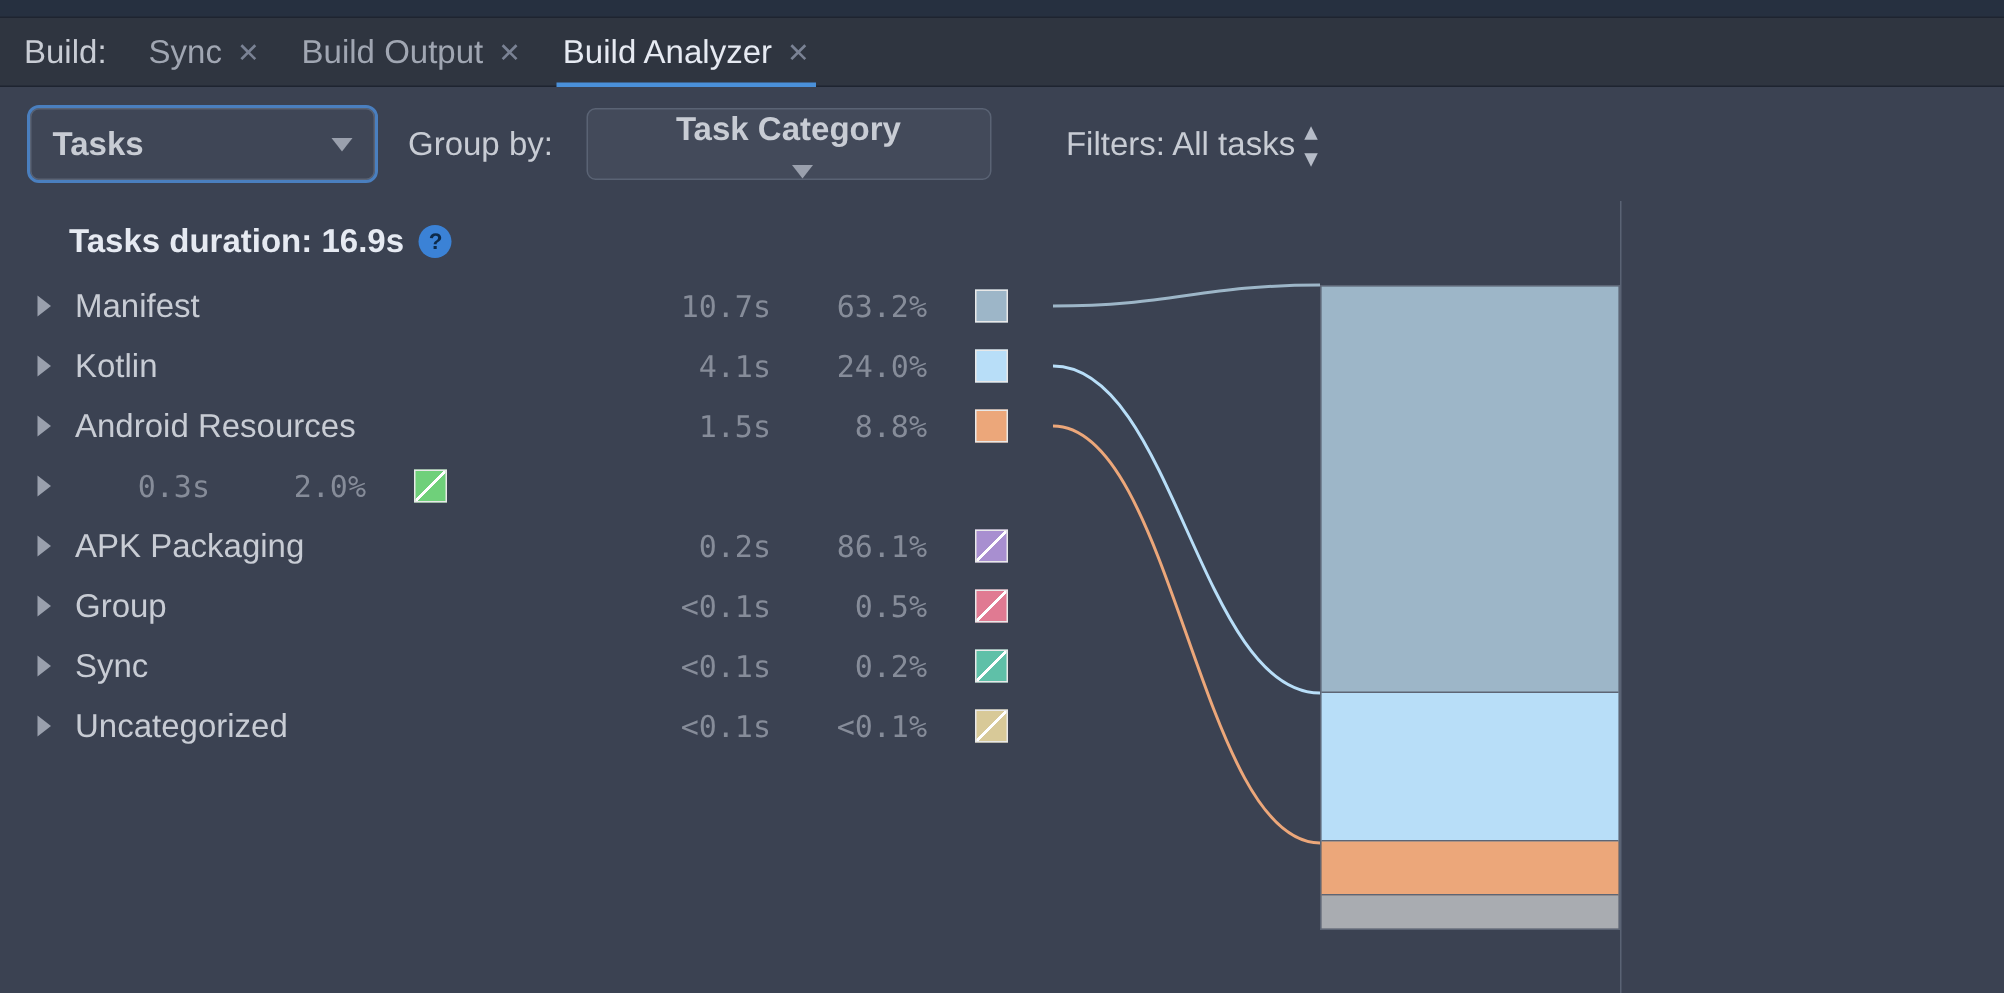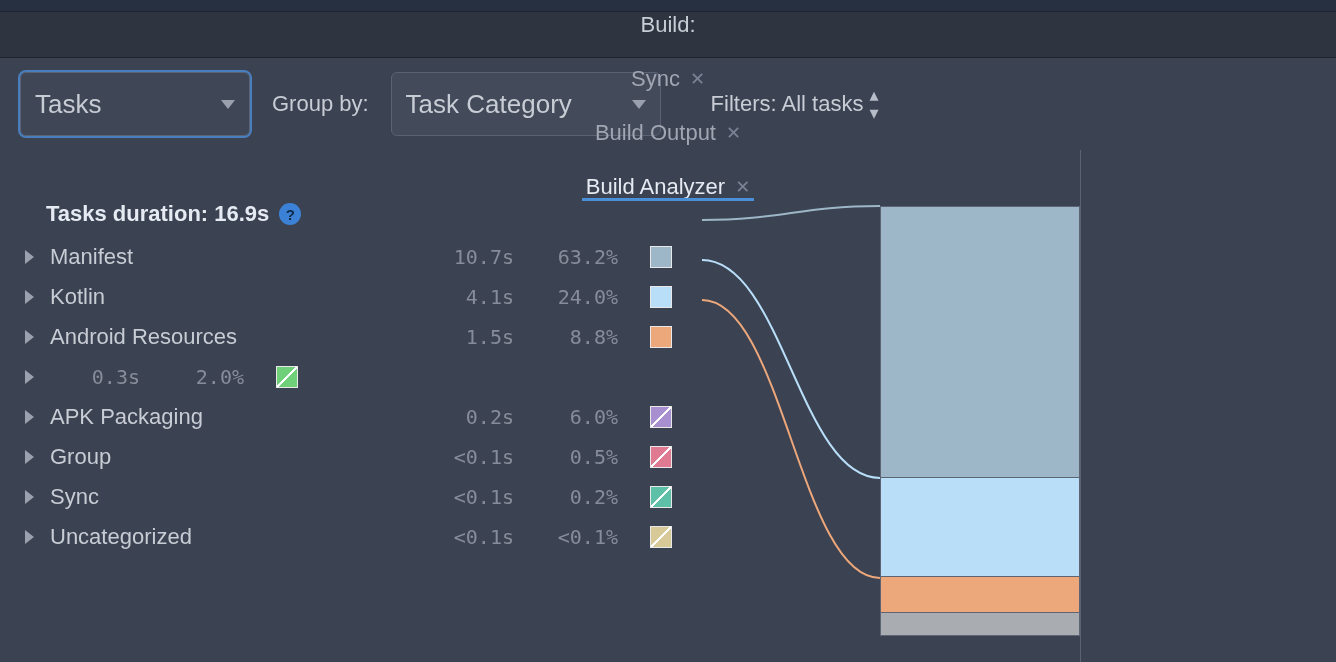--- a/index.html
+++ b/index.html
@@ -10,38 +10,38 @@
     --border-light:#6a7485;
     --text:#c8ccd4;
     --text-dim:#a0a6b2;
     --text-muted:#868c99;
     --accent:#4a90d9;
     --select-border:#4a7fbf;
   }
   *{box-sizing:border-box;}
   html,body{margin:0;padding:0;width:1336px;height:662px;background:var(--bg);font-family:-apple-system,BlinkMacSystemFont,"Segoe UI",sans-serif;color:var(--text);font-size:20px;overflow:hidden;}
   .top-band{height:12px;background:var(--bg-darker);border-bottom:1px solid #1e2430;}
-  .tabbar{display:flex;align-items:center;height:46px;background:var(--bg-dark);border-bottom:1px solid #1e2430;padding:0 16px;gap:28px;flex-direction:column;}
+  .tabbar{display:flex;align-items:center;height:46px;background:var(--bg-dark);border-bottom:1px solid #1e2430;padding:0 16px;gap:28px;}
   .tabbar .label{color:var(--text);font-size:22px;}
   .tab{display:flex;align-items:center;gap:10px;height:100%;color:var(--text-dim);cursor:pointer;font-size:22px;position:relative;}
   .tab.active{color:#e6eaf2;}
   .tab.active::after{content:"";position:absolute;left:-4px;right:-4px;bottom:-1px;height:3px;background:var(--accent);}
   .close-x{color:#7a8294;font-size:18px;line-height:1;}
   .toolbar{display:flex;align-items:center;gap:22px;padding:14px 20px;}
-  .dropdown{display:flex;align-items:center;justify-content:space-between;height:64px;padding:0 14px;border:1px solid var(--border);border-radius:6px;background:#434a5a;color:var(--text);font-size:26px;min-width:230px;cursor:pointer;}
+  .dropdown{display:flex;align-items:center;justify-content:space-between;height:48px;padding:0 14px;border:1px solid var(--border);border-radius:6px;background:#434a5a;color:var(--text);font-size:22px;min-width:230px;cursor:pointer;font-weight:bold;}
   .dropdown.focused{outline:2px solid var(--select-border);outline-offset:0;background:#3f4656;}
   .dropdown .caret{margin-left:18px;}
   .caret{width:0;height:0;border-left:7px solid transparent;border-right:7px solid transparent;border-top:9px solid #9aa0ad;}
   .plain-label{font-size:22px;color:var(--text);}
   .filter{display:flex;align-items:center;gap:6px;font-size:22px;color:var(--text);cursor:pointer;text-align:right;}
   .sort-glyph{font-size:18px;color:#b6bcc8;line-height:1;}
   .body{display:flex;position:relative;}
   .left{flex:0 0 1080px;padding:8px 0 0 22px;position:relative;}
   .right{flex:1;border-left:1px solid var(--border);height:540px;}
-  .heading-row{display:flex;align-items:center;gap:10px;padding:6px 0 10px 24px;margin-top:37px;}
+  .heading-row{display:flex;align-items:center;gap:10px;padding:6px 0 10px 24px;}
   .heading{font-weight:700;font-size:22px;color:#e6eaf2;}
   .help{width:22px;height:22px;border-radius:50%;background:#3b82d6;color:#0d2a4a;display:flex;align-items:center;justify-content:center;font-weight:700;font-size:15px;}
   
   .rows{padding-left:0;}
   .row{display:flex;align-items:center;height:40px;gap:14px;}
   .expand{width:14px;display:flex;justify-content:center;color:#9aa0ad;}
   .chev-r{width:0;height:0;border-top:7px solid transparent;border-bottom:7px solid transparent;border-left:9px solid #9aa0ad;}
   .name{flex:0 0 360px;font-size:22px;color:var(--text);}
   .dur{flex:0 0 90px;text-align:right;font-family:ui-monospace,Menlo,Consolas,monospace;font-size:20px;color:var(--text-muted);}
   .pct{flex:0 0 90px;text-align:right;font-family:ui-monospace,Menlo,Consolas,monospace;font-size:20px;color:var(--text-muted);}
@@ -76,21 +76,21 @@
     <span class="close-x">✕</span>
   </div>
 </div>
 
 <div class="toolbar">
   <div class="dropdown focused">
     <span>Tasks</span>
     <span class="caret"></span>
   </div>
   <span class="plain-label">Group by:</span>
-  <div class="dropdown" style="min-width:270px;">
+  <div class="dropdown" style="min-width:270px;flex-direction:column;">
     <span>Task Category</span>
     <span class="caret"></span>
   </div>
   <div class="filter" style="margin-left:28px;">
     <span>Filters: All tasks</span>
     <span class="sort-glyph">▴<br>▾</span>
   </div>
 </div>
 
 <div class="body">
@@ -134,21 +134,21 @@
           <span class="dur">0.3s</span>
           <span class="pct">2.0%</span>
           <span class="swatch diag" style="background: rgb(111, 208, 122);"></span>
         </div>
         <div class="row">
           <span class="expand">
             <span class="chev-r"></span>
           </span>
           <span class="name">APK Packaging</span>
           <span class="dur">0.2s</span>
-          <span class="pct">6.0%</span>
+          <span class="pct">86.1%</span>
           <span class="swatch diag" style="background: rgb(168, 143, 208);"></span>
         </div>
         <div class="row">
           <span class="expand">
             <span class="chev-r"></span>
           </span>
           <span class="name">Group</span>
           <span class="dur">&lt;0.1s</span>
           <span class="pct">0.5%</span>
           <span class="swatch diag" style="background: rgb(224, 122, 146);"></span>

